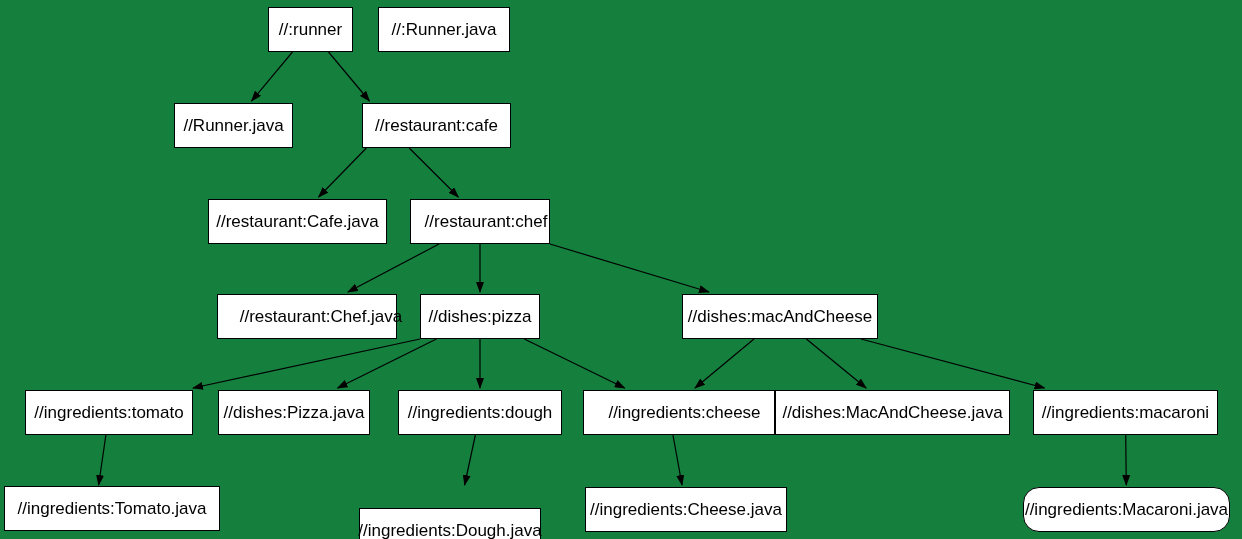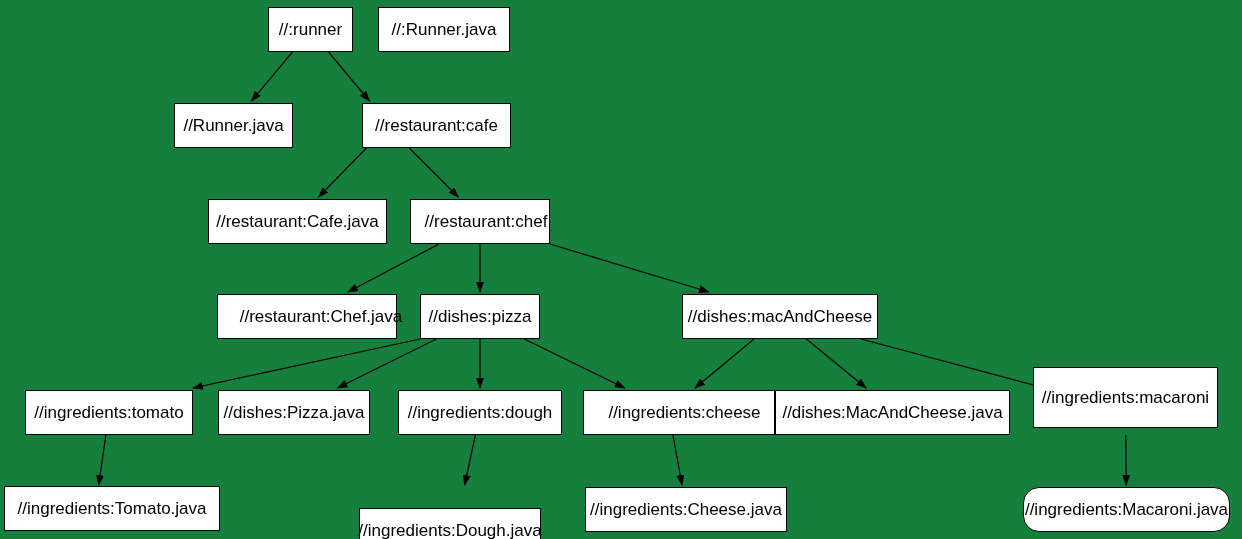--- a/index.html
+++ b/index.html
@@ -83,20 +83,20 @@
 
   <div class="node" style="left:217px;  top:294px; width:180px; height:45px;padding-left:28px;">//restaurant:Chef.java</div>
   <div class="node" style="left:420px;  top:294px; width:120px; height:45px;">//dishes:pizza</div>
   <div class="node" style="left:682px;  top:294px; width:196px; height:45px;">//dishes:macAndCheese</div>
 
   <div class="node" style="left:25px;   top:390px; width:168px; height:45px;">//ingredients:tomato</div>
   <div class="node" style="left:218px;  top:390px; width:152px; height:45px;">//dishes:Pizza.java</div>
   <div class="node" style="left:398px;  top:390px; width:164px; height:45px;">//ingredients:dough</div>
   <div class="node" style="left:583px;  top:390px; width:192px; height:45px;padding-left:11px;">//ingredients:cheese</div>
   <div class="node" style="left:775px;  top:390px; width:235px; height:45px;">//dishes:MacAndCheese.java</div>
-  <div class="node" style="left:1033px; top:367px; width:185px; height:61px;">//ingredients:macaroni</div>
+  <div class="node" style="left:1033px; top:390px; width:185px; height:45px;">//ingredients:macaroni</div>
 
   <div class="node" style="left:4px;    top:486px; width:216px; height:45px;">//ingredients:Tomato.java</div>
   <div class="node" style="left:359px;  top:508px; width:182px; height:45px;text-align:right;">//ingredients:Dough.java</div>
   <div class="node" style="left:585px;  top:487px; width:202px; height:45px;">//ingredients:Cheese.java</div>
   <div class="node" style="left:1023px; top:487px; width:207px; height:45px;border-radius:16px;">//ingredients:Macaroni.java</div>
 
 </div>
 
 </body></html>

